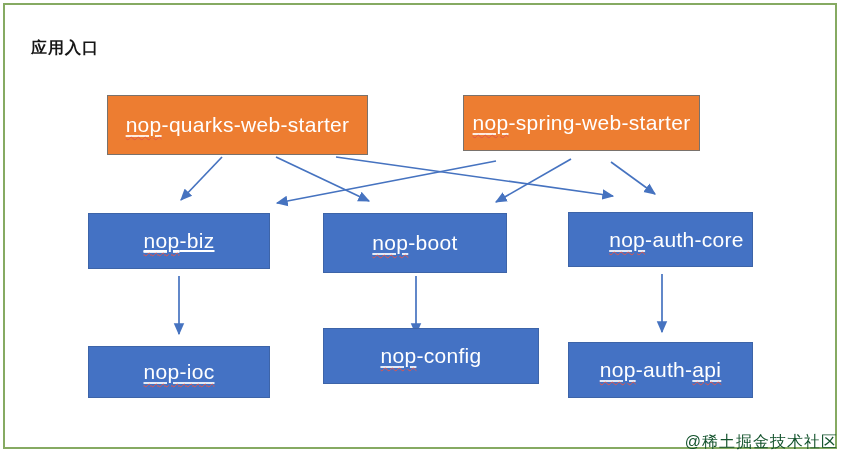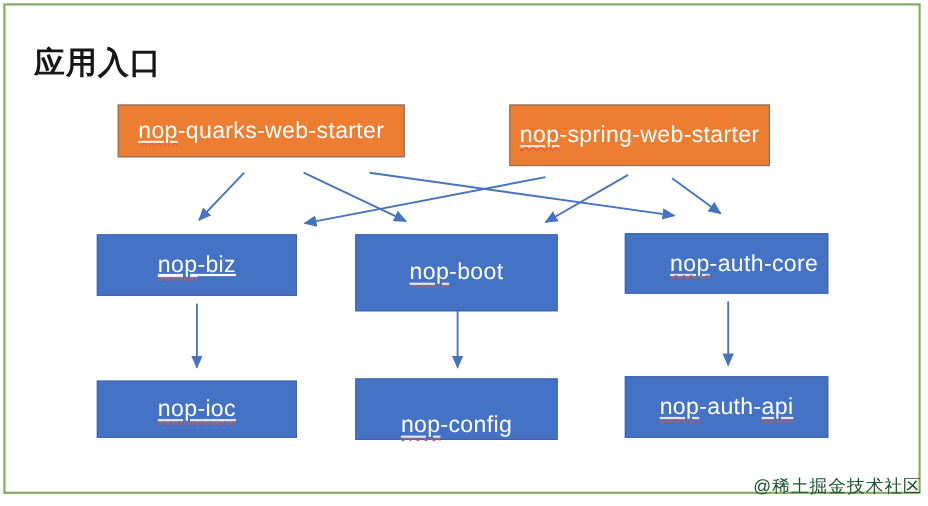--- a/index.html
+++ b/index.html
@@ -7,37 +7,37 @@
     width:844px;height:460px;position:relative;background:#ffffff;
     font-family:"Liberation Sans","DejaVu Sans",sans-serif;
     overflow:hidden;
   }
   .frame{
     position:absolute;left:3px;top:3px;width:834px;height:446px;
     border:2px solid #86aa62;background:#ffffff;box-sizing:border-box;
   }
   .page-title{
     position:absolute;left:31px;top:38px;
-    font-size:28px;font-weight:bold;color:#161616;letter-spacing:1px;
+    font-size:16px;font-weight:bold;color:#161616;letter-spacing:1px;
   }
   .node{
     position:absolute;display:flex;align-items:center;justify-content:center;
     color:#ffffff;font-size:21px;letter-spacing:0.3px;box-sizing:border-box;
     white-space:nowrap;
   }
   .orange{background:#ED7D31;border:1px solid #79726c;}
   .blue{background:#4472C4;border:1px solid #3d64a8;}
   
-  #box-quarks  {left:107px;top:95px; width:261px;height:48px;}
+  #box-quarks  {left:107px;top:95px; width:261px;height:60px;}
   #box-spring  {left:463px;top:95px; width:237px;height:56px;}
   #box-biz     {left:88px; top:213px;width:182px;height:56px;text-decoration:underline;}
-  #box-boot    {left:323px;top:213px;width:184px;height:70px;}
+  #box-boot    {left:323px;top:213px;width:184px;height:60px;}
   #box-authcore{left:568px;top:212px;width:185px;height:55px;padding-left:32px;}
   #box-ioc     {left:88px; top:346px;width:182px;height:52px;}
-  #box-config  {left:323px;top:344px;width:184px;height:56px;align-items:flex-end;}
+  #box-config  {left:323px;top:328px;width:216px;height:56px;}
   #box-authapi {left:568px;top:342px;width:185px;height:56px;}
   
   .uw{text-decoration:underline solid rgba(255,255,255,0.85);text-underline-offset:3px;}
   .ur{text-decoration:underline wavy #e2544a;text-decoration-thickness:1px;text-underline-offset:4px;}
   #arrows{position:absolute;left:0;top:0;width:844px;height:460px;pointer-events:none;}
   .watermark{
     position:absolute;right:6px;bottom:7px;
     font-size:16px;color:#14532d;letter-spacing:1px;
   }
 </style>

